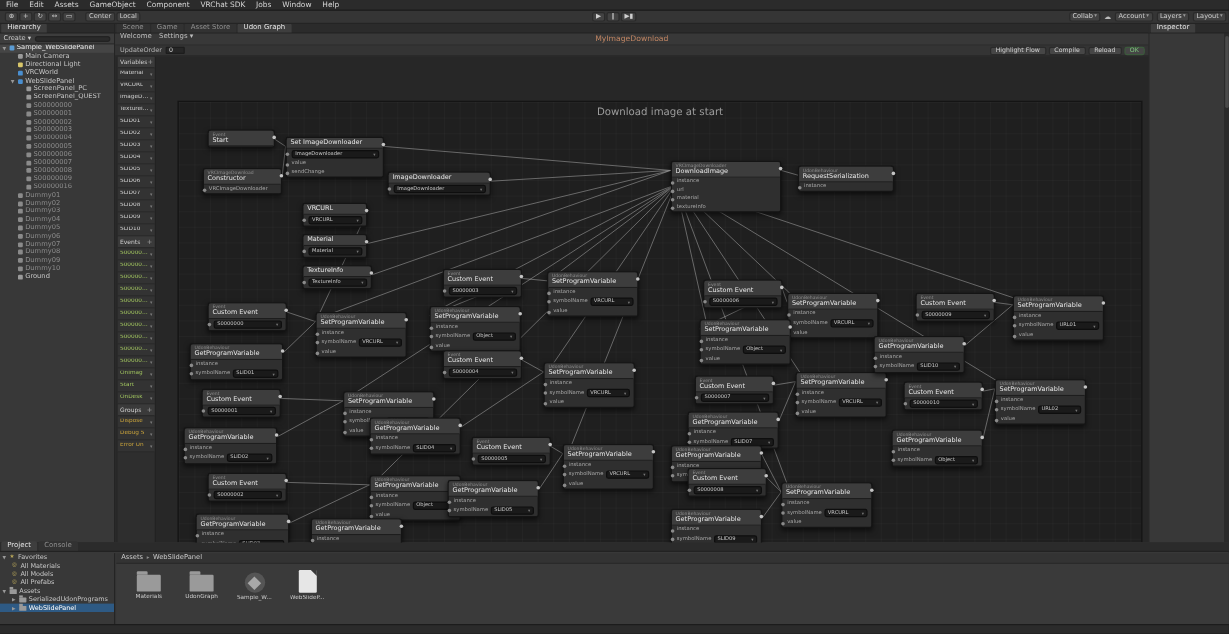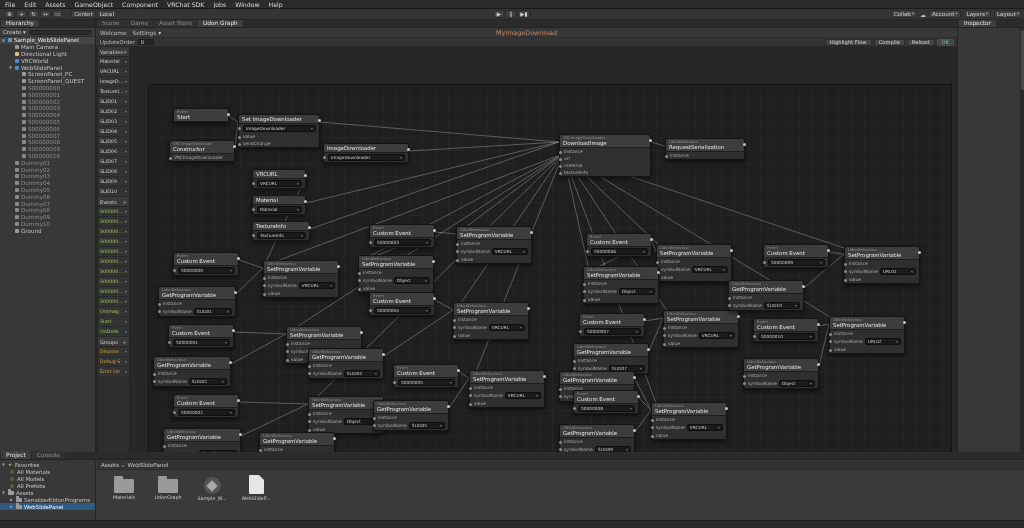--- a/index.html
+++ b/index.html
@@ -36,21 +36,21 @@
 .h-tree{position:absolute;left:0;right:0;top:17px;bottom:0;overflow:hidden}
 .h-row{display:flex;align-items:center;gap:2px;height:6.8px;font-size:5.6px;color:#c6c6c6;white-space:nowrap;overflow:hidden}
 .h-row.bold{background:#454545;color:#eee}
 .h-row.dim{color:#8d8d8d}
 .h-icon{width:4px;height:4px;border-radius:1px;flex:0 0 auto}
 .h-fold{font-size:4px;color:#999;width:4px;flex:0 0 auto}
 
 
 #udon{left:96px;top:20px;width:862px;height:432px;border-right:1px solid #242424}
 .u-subbar{position:absolute;left:0;right:0;top:8px;height:10px;background:#383838;border-bottom:1px solid #2d2d2d;
-  display:flex;align-items:center;gap:6px;padding:0 4px;font-size:5.8px;color:#bdbdbd}
+  display:flex;align-items:flex-start;gap:6px;padding:0 4px;font-size:5.8px;color:#bdbdbd}
 .u-graphname{position:absolute;left:0;right:0;text-align:center;font-size:6.4px;color:#c08563;pointer-events:none}
 .u-row2{position:absolute;left:0;right:0;top:18px;height:9px;background:#343434;border-bottom:1px solid #282828;
   display:flex;align-items:center;gap:3px;padding:0 4px;font-size:5.4px;color:#b5b5b5}
 .u-order-box{min-width:16px;height:6px;background:#262626;border:1px solid #1d1d1d;border-radius:1px;
   font-size:5.2px;color:#ddd;display:flex;align-items:center;padding:0 2px}
 .u-buttons{position:absolute;right:3px;display:flex;gap:2px}
 .u-btn{height:7px;background:#464646;border:1px solid #2a2a2a;border-radius:2px;color:#d2d2d2;
   font-size:5.2px;display:flex;align-items:center;padding:0 4px;white-space:nowrap}
 .u-btn.ok{color:#7ecb7e;border-color:#3c5a3c}
 .u-canvas{position:absolute;left:0;right:0;top:27px;bottom:0;background:#272727;overflow:hidden}
@@ -529,20 +529,21 @@
           <line x1="143" y1="245" x2="414" y2="69"></line>
           <line x1="326" y1="289" x2="414" y2="69"></line>
           <line x1="165" y1="315" x2="414" y2="69"></line>
           <line x1="513" y1="163" x2="414" y2="69"></line>
           <line x1="440" y1="185" x2="414" y2="69"></line>
           <line x1="520" y1="229" x2="414" y2="69"></line>
           <line x1="508" y1="321" x2="414" y2="69"></line>
           <line x1="701" y1="165" x2="414" y2="69"></line>
           <line x1="686" y1="235" x2="414" y2="69"></line>
         </svg>
+      <div class="g-title">Download image at start</div>
     <div class="node" style="left: 24px; top: 23px; width: 56px;">
           <div class="nh">
             <div class="nsub">Event</div>
             <div class="ntitle">Start</div>
           </div>
         </div>
         <div class="node" style="left: 89px; top: 29px; width: 82px;">
           <div class="nh">
             <div class="ntitle">Set ImageDownloader</div>
           </div>

